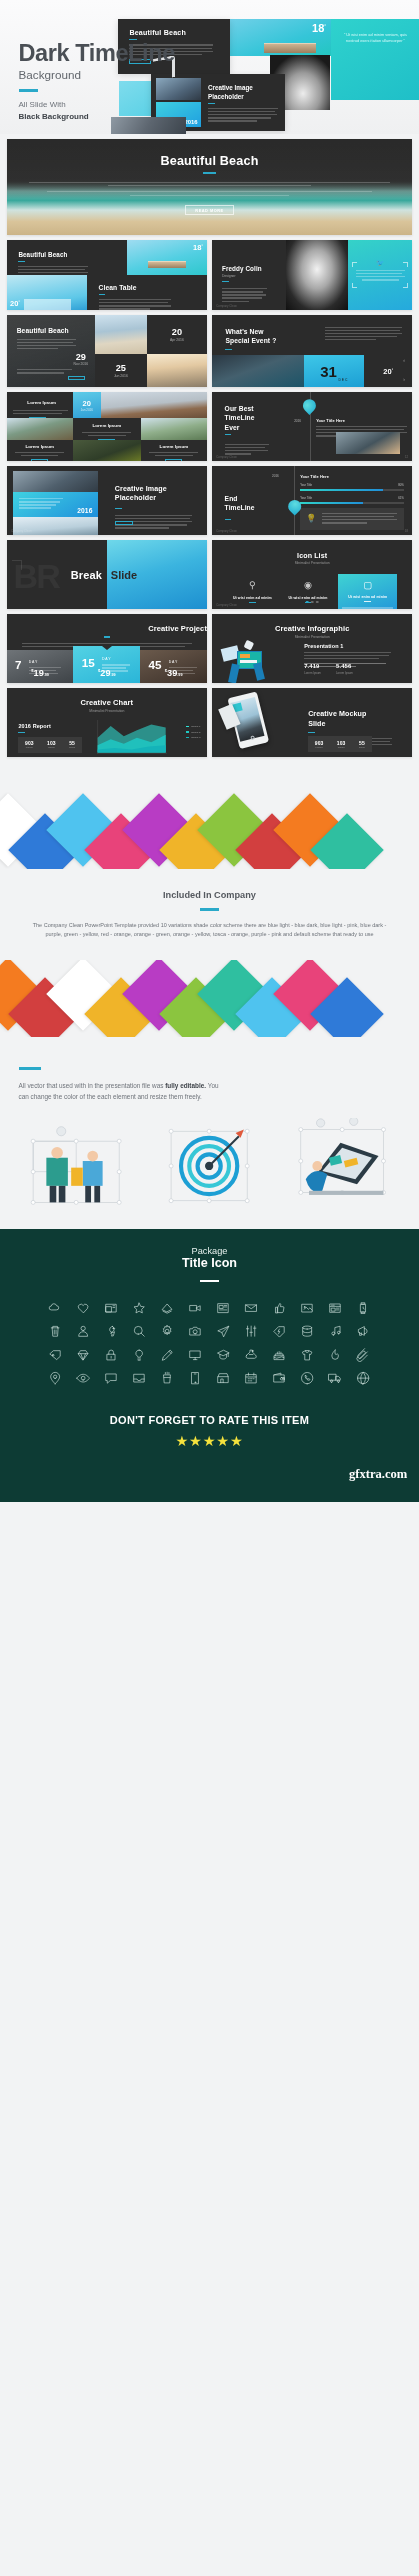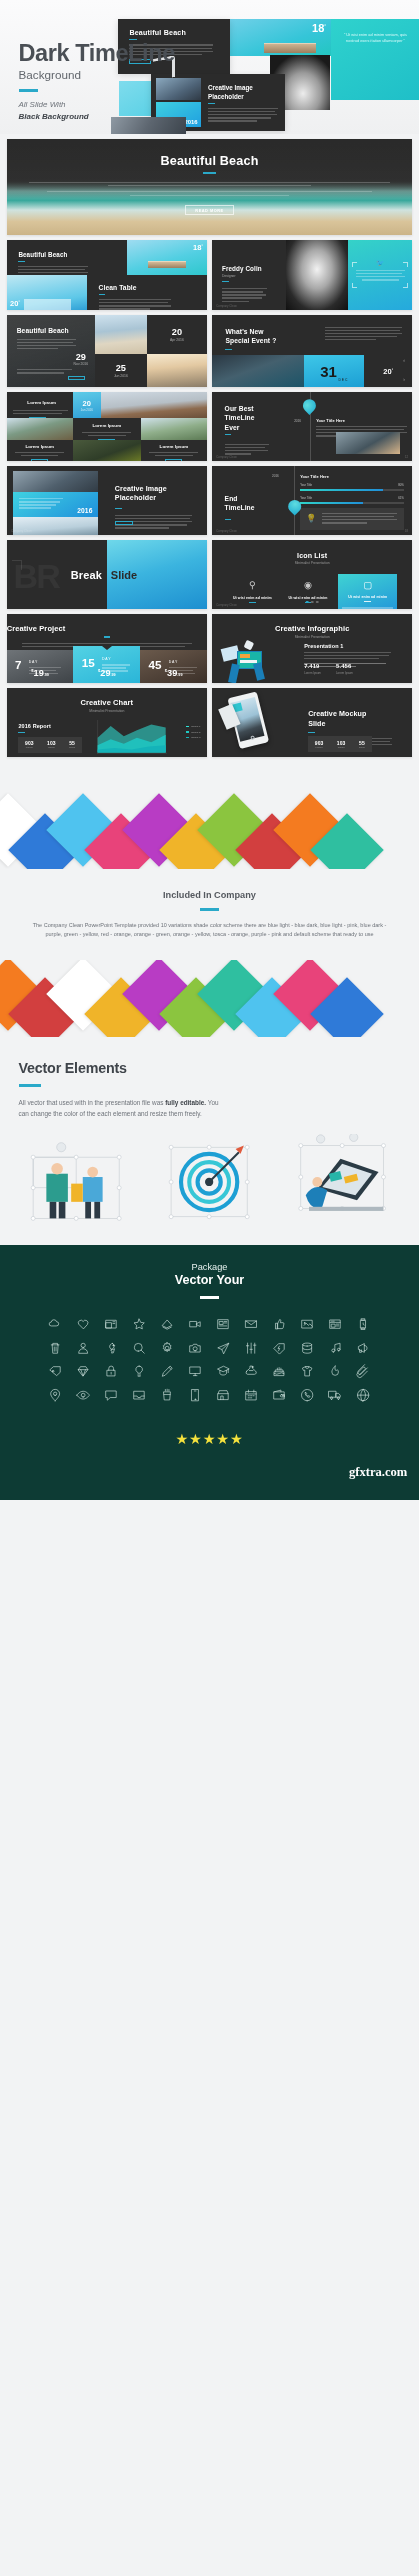--- a/index.html
+++ b/index.html
@@ -27,21 +27,21 @@
     font-size: 23.5px; font-weight: bold; color: #4a4f55;
     letter-spacing: -0.4px; line-height: 1;
   }
   .hero-sub {
     font-size: 11.7px; color: #62676d; margin-top: 2.5px; font-weight: normal;
   }
   .hero-rule {
     width: 18.5px; height: 2.5px; background: #2aa9c9; margin: 8.4px 0 7.5px 0.8px;
   }
   .hero-tag {
-    font-size: 8px; line-height: 1.45; color: #6e737a; font-style: italic;
+    font-size: 8px; line-height: 1.45; color: #6e737a;
   }
   .hero-tag b { color: #3f444a; font-weight: bold; }
   .hero-bracket {
     position: absolute; left: 153px; top: 57px;
     width: 22px; height: 22px;
     border-top: 3.4px solid #dfe1e3; border-right: 3.4px solid #dfe1e3;
     border-top-right-radius: 3.4px;
     transform: skewY(-9deg);
     z-index: 1;
   }
@@ -585,21 +585,21 @@
           <span style="width:2.5px;height:2.5px;border-radius:50%;background:#2aa9c9;display:block"></span>
           <span style="width:2.5px;height:2.5px;border-radius:50%;background:rgba(255,255,255,.3);display:block"></span>
           <span style="width:2.5px;height:2.5px;border-radius:50%;background:rgba(255,255,255,.3);display:block"></span>
         </div>
         <div class="br">Company Clean</div>
       </div>
     </div>
 
     <div class="row2">
       <div class="shot slide-h3">
-        <div class="ttl" style="text-align:left;font-size:7.5px;padding-top:10px">Creative Project</div>
+        <div class="ttl" style="text-align:right;font-size:7.5px;padding-top:10px">Creative Project</div>
         <div class="uline" style="margin:3.4px auto 0"></div>
         <div class="ph" style="margin:5px 15px 0">
           <div class="ln" style="width:100%"></div>
             <div class="ln" style="width:96%"></div>
         </div>
         <div style="display:flex;position:absolute;left:0;right:0;bottom:0;height:48%">
           <div style="flex:1;position:relative;background:linear-gradient(160deg,#6f7478,#3e4347)">
             <div style="position:absolute;left:8.4px;top:8.4px;color:#fff;font-size:11.7px;font-weight:bold">7</div>
             <div style="position:absolute;left:22px;top:10px;color:#fff;font-size:3.5px;letter-spacing:0.8px">DAY</div>
             <div class="ph" style="position:absolute;left:22px;top:17px;width:32px">
@@ -786,21 +786,20 @@
         <div class="dia" style="background: rgb(184, 60, 196); left: 133px; top: 8.4px;"></div>
         <div class="dia" style="background: rgb(139, 197, 63); left: 170px; top: 28.5px;"></div>
         <div class="dia" style="background: rgb(47, 191, 160); left: 208px; top: 8.4px;"></div>
         <div class="dia" style="background: rgb(79, 195, 239); left: 246px; top: 28.5px;"></div>
         <div class="dia" style="background: rgb(232, 67, 122); left: 284px; top: 8.4px;"></div>
         <div class="dia" style="background: rgb(47, 122, 216); left: 321px; top: 28.5px;"></div>
       </div>
   </div>
 
   <div class="vec">
-    <div class="vec-t2">Vector Elements</div>
     <div class="vec-rule"></div>
     <div class="vec-p">
       <span>All vector that used with in the presentation file was </span><b>fully editable.</b><span> You can change the color of the each element and resize them freely.</span>
     </div>
   </div>
   <div class="vec-art">
     <div class="vec-card">
       <svg viewBox="0 0 120 110" style="width:100%;height:100%">
         <g stroke="#c9cfd4" stroke-width="0.8" fill="none">
           <rect x="8" y="28" width="104" height="74"></rect>
@@ -868,21 +867,21 @@
         <rect x="62" y="52" width="16" height="8" fill="#f0b429" transform="rotate(-14 62 52)"></rect>
         <path d="M16 74 q10 -16 26 -6 l-6 20 q-14 6 -20 -14 z" fill="#1d7fb8"></path>
         <circle cx="30" cy="58" r="6" fill="#f3c9a6"></circle>
         <rect x="20" y="88" width="90" height="5" fill="#aeb8bf"></rect>
       </svg>
     </div>
   </div>
 
   <div class="icons-band">
     <div class="ib-t1">Package</div>
-    <div class="ib-t2">Vector Your</div>
+    <div class="ib-t2">Title Icon</div>
     <div class="ib-rule"></div>
 
     <div class="icon-grid" id="icon-grid">
         <div class="ic">
           <svg viewBox="0 0 24 24" fill="none" stroke="currentColor" stroke-width="1.1" stroke-linecap="round" stroke-linejoin="round">
             <path d="M5 15a3.2 3.2 0 0 1 .4-6.4A4.6 4.6 0 0 1 14.4 8 3.5 3.5 0 0 1 18 11.5 3.5 3.5 0 0 1 14.5 15Z"></path>
           </svg>
         </div>
         <div class="ic">
           <svg viewBox="0 0 24 24" fill="none" stroke="currentColor" stroke-width="1.1" stroke-linecap="round" stroke-linejoin="round">
@@ -1114,18 +1113,19 @@
             <path d="M1.5 5.5h12v10h-12Z M13.5 9h4l3 3v3.5h-7Z M6 19a2 2 0 1 0 0-4 2 2 0 0 0 0 4Z M17.5 19a2 2 0 1 0 0-4 2 2 0 0 0 0 4Z"></path>
           </svg>
         </div>
         <div class="ic">
           <svg viewBox="0 0 24 24" fill="none" stroke="currentColor" stroke-width="1.1" stroke-linecap="round" stroke-linejoin="round">
             <path d="M12 21.5a9.5 9.5 0 1 0 0-19 9.5 9.5 0 0 0 0 19Z M2.5 12h19 M12 2.5c2.6 2.6 3.9 6 3.9 9.5S14.6 18.9 12 21.5 8.1 15.5 8.1 12 9.4 5.1 12 2.5Z"></path>
           </svg>
         </div>
       </div>
 
+    <div class="rate">DON'T FORGET TO RATE THIS ITEM</div>
     <div class="stars">★★★★★</div>
     <div class="gfx">gfxtra.com</div>
   </div>
 
 </div>
 
 
 </body></html>

